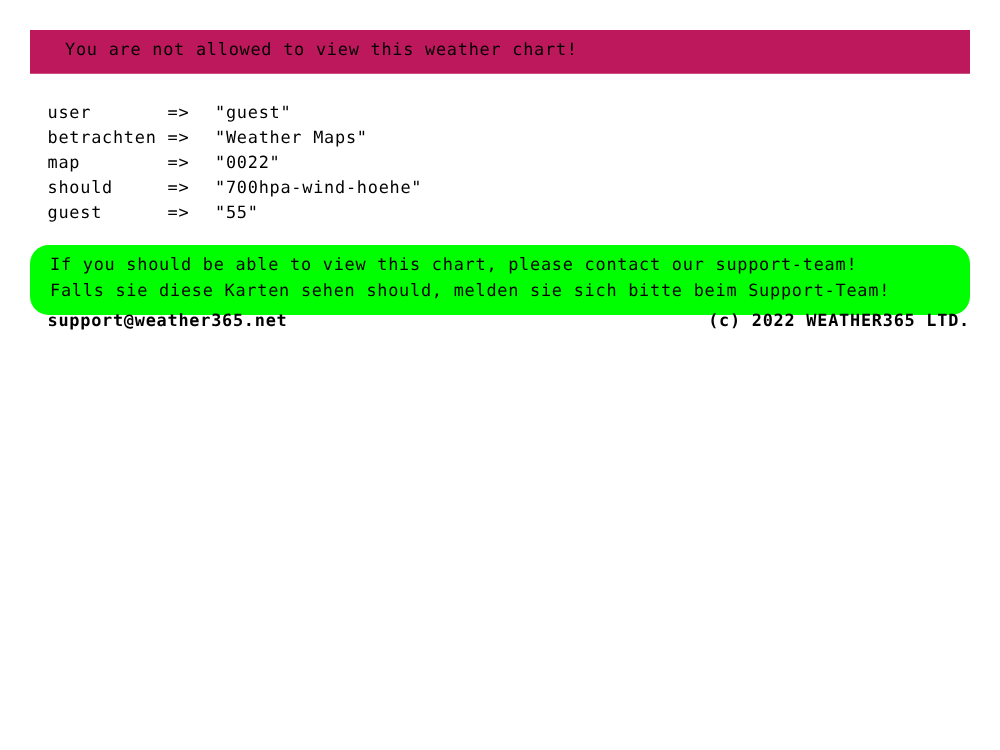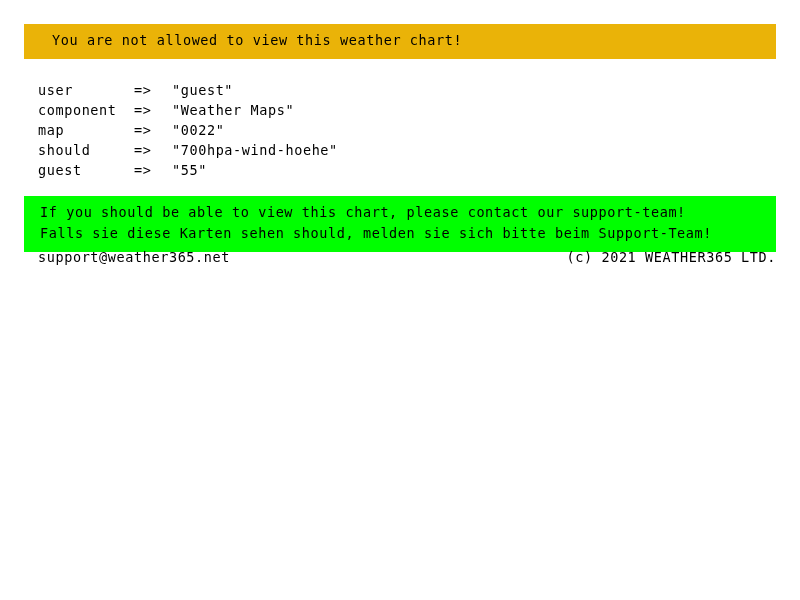--- a/index.html
+++ b/index.html
@@ -22,26 +22,27 @@
   }
   .banner {
     position: absolute;
     left: 24px;
     width: 752px;
     box-sizing: border-box;
     padding: 6px 16px 8px 16px;
   }
   .banner-error {
     top: 24px;
-    background: #eab308;
+    background: #be185d;
     padding-left: 28px;
   }
   .banner-ok {
     top: 196px;
     background: #00ff00;
+    border-radius: 15px;
   }
   .banner-line {
     font-family: "DejaVu Sans Mono", monospace;
     font-size: 13.5px;
     line-height: 21px;
     letter-spacing: 0.6px;
     white-space: pre;
   }
   .params {
     position: absolute;
@@ -74,20 +75,21 @@
     letter-spacing: 0.6px;
   }
   .footer {
     position: absolute;
     left: 38px;
     top: 249px;
     width: 738px;
     display: flex;
     justify-content: space-between;
     align-items: baseline;
+    font-weight: bold;
   }
   .footer-mail {
     font-family: "DejaVu Sans Mono", monospace;
     font-size: 13.5px;
     letter-spacing: 0.6px;
     color: #000000;
     text-decoration: none;
     white-space: pre;
   }
   .footer-copy {
@@ -106,21 +108,21 @@
     <div class="banner-line">You are not allowed to view this weather chart!</div>
   </div>
 
   <div class="params">
     <div class="param-row">
       <span class="param-key">user</span>
       <span class="param-arrow">=&gt;</span>
       <span class="param-val">"guest"</span>
     </div>
     <div class="param-row">
-      <span class="param-key">component</span>
+      <span class="param-key">betrachten</span>
       <span class="param-arrow">=&gt;</span>
       <span class="param-val">"Weather Maps"</span>
     </div>
     <div class="param-row">
       <span class="param-key">map</span>
       <span class="param-arrow">=&gt;</span>
       <span class="param-val">"0022"</span>
     </div>
     <div class="param-row">
       <span class="param-key">should</span>
@@ -134,16 +136,16 @@
     </div>
   </div>
 
   <div class="banner banner-ok">
     <div class="banner-line">If you should be able to view this chart, please contact our support-team!</div>
     <div class="banner-line">Falls sie diese Karten sehen should, melden sie sich bitte beim Support-Team!</div>
   </div>
 
   <div class="footer">
     <a class="footer-mail" href="#">support@weather365.net</a>
-    <span class="footer-copy">(c) 2021 WEATHER365 LTD.</span>
+    <span class="footer-copy">(c) 2022 WEATHER365 LTD.</span>
   </div>
 
 </div>
 
 </body></html>

